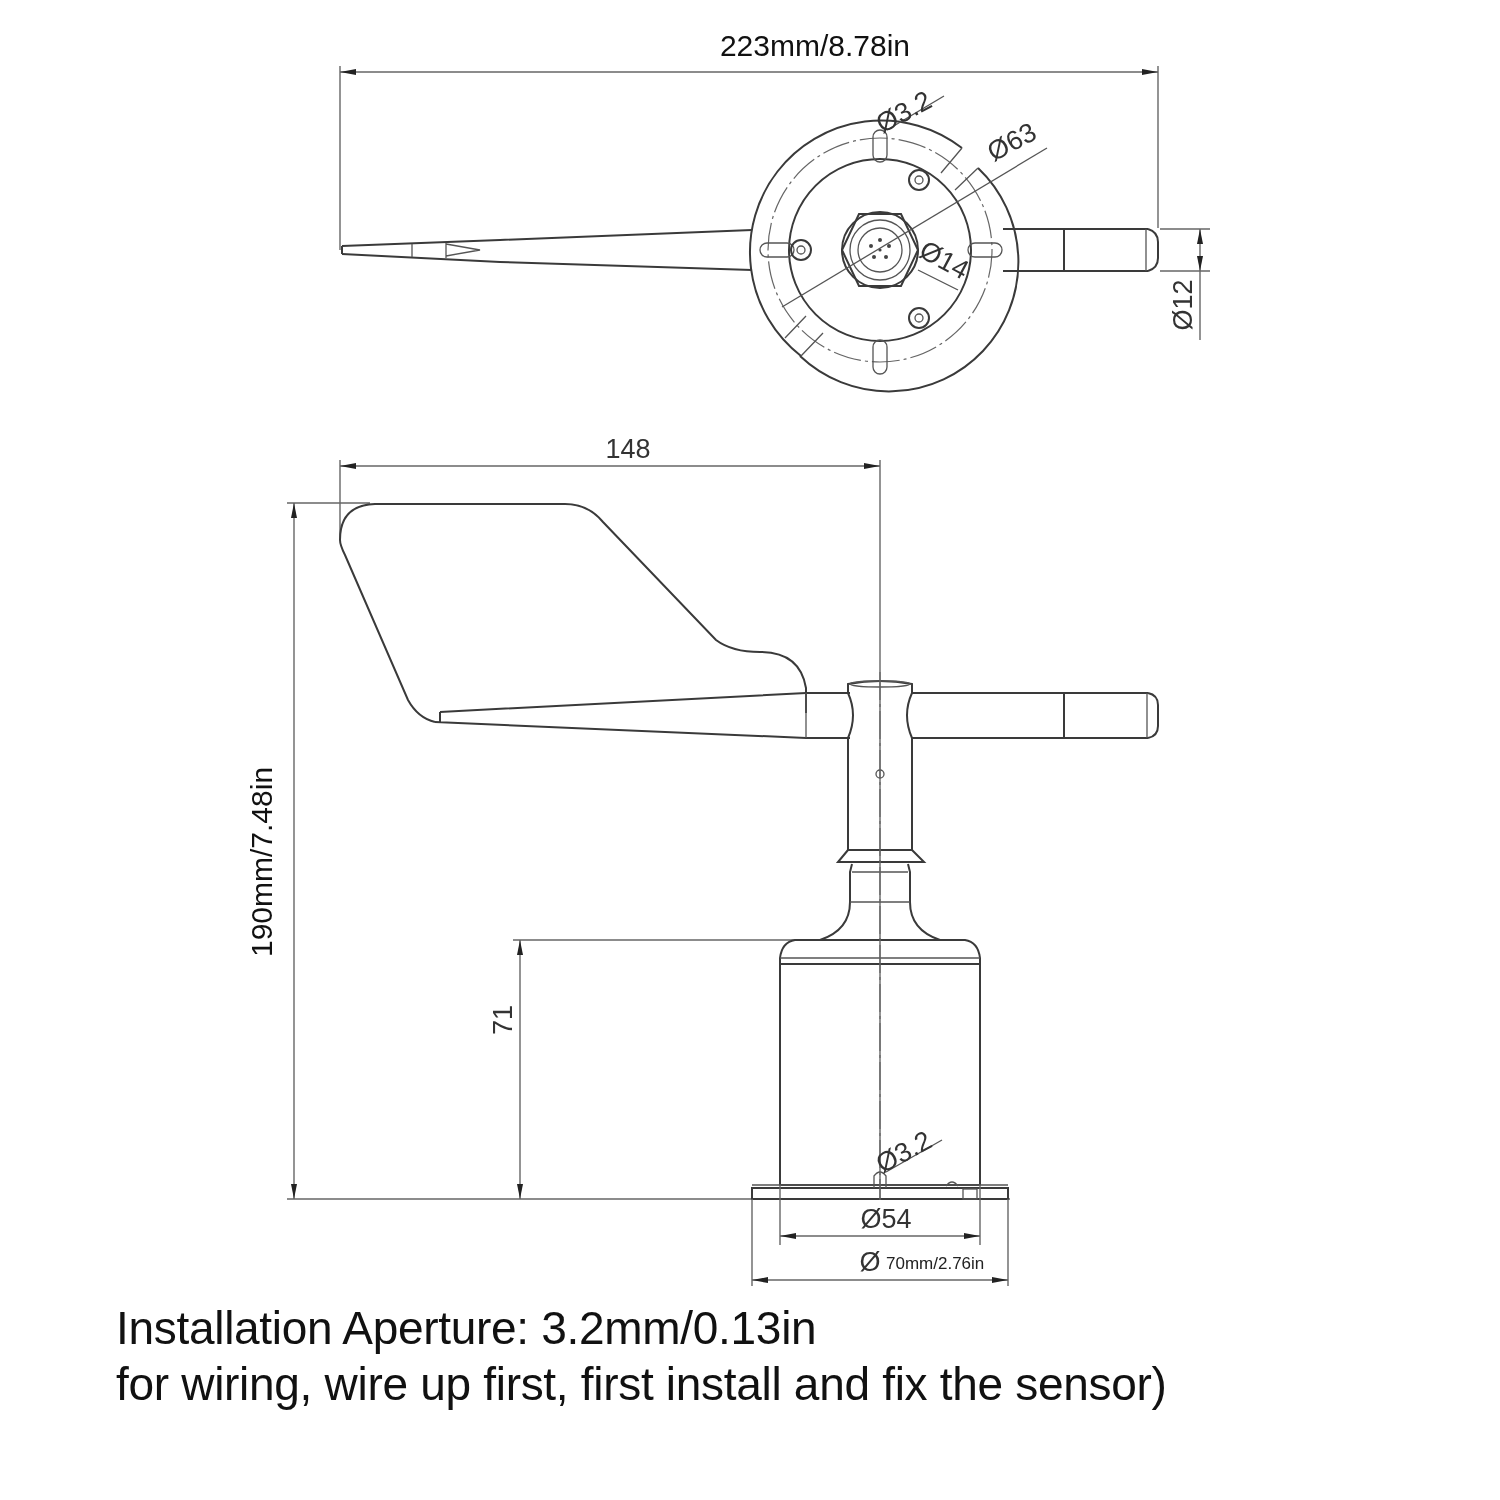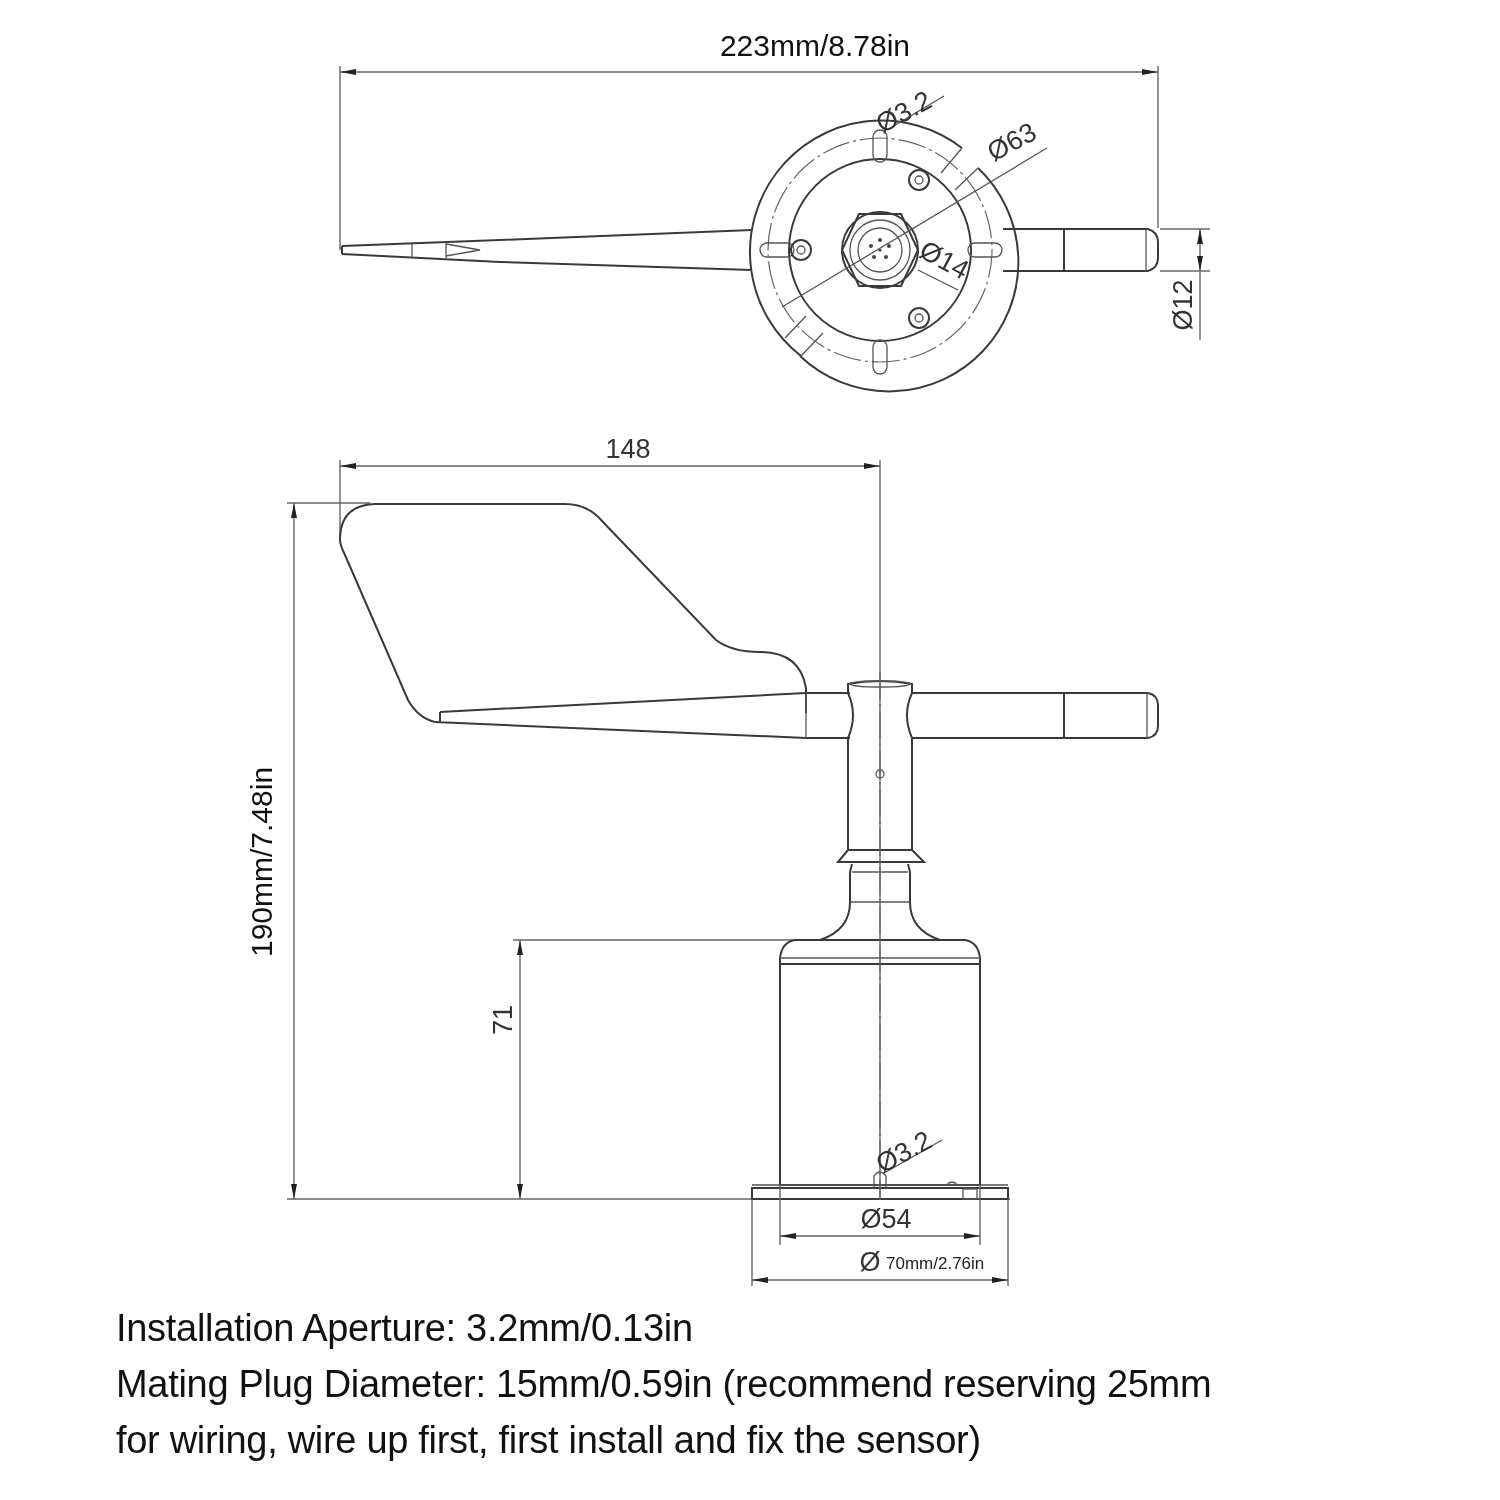--- a/index.html
+++ b/index.html
@@ -6,21 +6,21 @@
   body { width: 1500px; height: 1500px; position: relative; overflow: hidden; font-family: "Liberation Sans", sans-serif; }
   #drawing { position: absolute; left: 0; top: 0; width: 1500px; height: 1500px; }
   .ln { stroke: #3a3a3a; stroke-width: 2; fill: none; }
   .thin { stroke: #555; stroke-width: 1.3; fill: none; }
   .dim { stroke: #666; stroke-width: 1.4; fill: none; }
   .cl { stroke: #666; stroke-width: 1.2; fill: none; stroke-dasharray: 28 4 3 4; }
   .arrow { fill: #222; }
   .lbl-big { font-family: "Liberation Sans", sans-serif; font-size: 30px; fill: #111; }
   .lbl-cad { font-family: "Liberation Sans", sans-serif; font-size: 27px; fill: #333; }
   .lbl-small { font-family: "Liberation Sans", sans-serif; font-size: 17px; fill: #222; }
-  .notes { position: absolute; left: 116px; top: 1300px; width: 1320px; font-family: "Liberation Sans", sans-serif; font-size: 38px; line-height: 56px; color: #111; letter-spacing: -0.3px; }
+  .notes { position: absolute; left: 116px; top: 1300px; width: 1320px; font-family: "Liberation Sans", sans-serif; font-size: 46px; line-height: 56px; color: #111; letter-spacing: -0.3px; }
   .notes div { white-space: nowrap; }
 </style>
 </head>
 <body>
 
 <svg id="drawing" width="1500" height="1500" viewBox="0 0 1500 1500" xmlns="http://www.w3.org/2000/svg">
 
   <g>
 
     <g>
@@ -182,15 +182,14 @@
       <polygon class="arrow" points="752,1280 768,1277 768,1283"></polygon>
       <polygon class="arrow" points="1008,1280 992,1277 992,1283"></polygon>
       <text class="lbl-cad" x="870" y="1271" text-anchor="middle">Ø</text>
       <text class="lbl-small" x="886" y="1269">70mm/2.76in</text>
     </g>
   </g>
 </svg>
 
 <div class="notes">
   <div>Installation Aperture: 3.2mm/0.13in</div>
-  <div>Mating Plug Diameter: 15mm/0.59in (recommend reserving 25mm</div>
   <div>for wiring, wire up first, first install and fix the sensor)</div>
 </div>
 
 </body></html>

